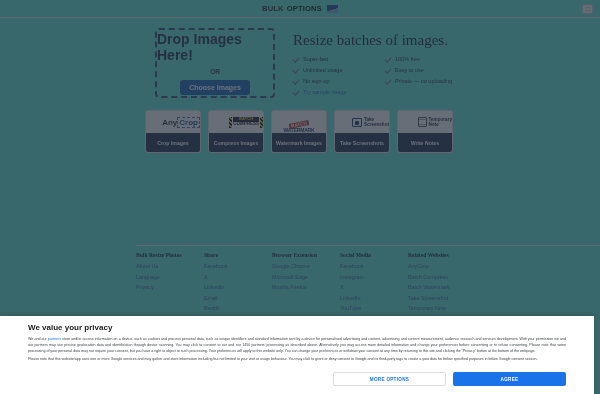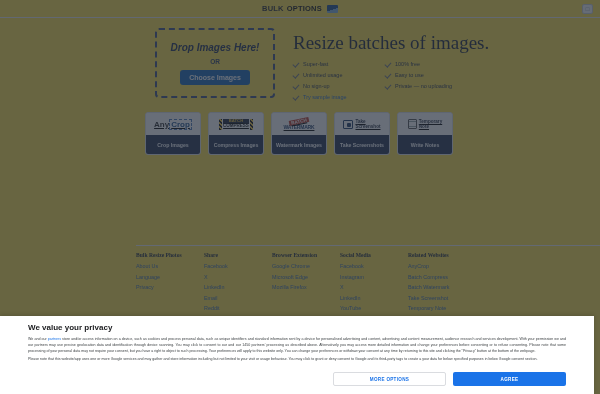--- a/index.html
+++ b/index.html
@@ -4,21 +4,21 @@
 <style>
   * { box-sizing: border-box; margin: 0; padding: 0; }
   html, body {
     width: 600px; height: 394px;
     font-family: "Liberation Sans", sans-serif;
     background: #fff; overflow: hidden;
   }
   #page { position: relative; width: 600px; height: 394px; background: #ffffff; }
 
   
-  .site { position: absolute; inset: 0; background: #fde047; }
+  .site { position: absolute; inset: 0; background: #5eead4; }
 
   .header {
     height: 18px; display: flex; align-items: center; justify-content: center;
     position: relative; border-bottom: 1px solid #ececec;
   }
   .logo { display: flex; align-items: center; gap: 3px; }
   .logo-bulk { font-size: 7.5px; font-weight: bold; color: #2b2b2b; letter-spacing: .2px; }
   .logo-resize { font-size: 7.5px; font-weight: bold; color: #111; letter-spacing: .2px; }
   .logo-mark {
     width: 11px; height: 8px; border-radius: 1px; margin-left: 2px;
@@ -32,51 +32,51 @@
   .top-right-btn span { font-size: 6px; color: #8a8f96; line-height: 1; }
 
   
   .hero { display: flex; padding: 10px 20px 0 20px; gap: 18px; }
   .dropzone {
     width: 120px; height: 70px; margin-left: 135px;
     border: 2px dashed #3d4f7c; border-radius: 4px;
     display: flex; flex-direction: column; align-items: center; justify-content: center;
     gap: 5px; flex: none;
   }
-  .drop-title { font-size: 10px; font-weight: bold; color: #22304f; font-style: italic; }
+  .drop-title { font-size: 14px; font-weight: bold; color: #22304f; }
   .drop-or { font-size: 6.5px; font-weight: bold; color: #33415e; }
   .choose-btn {
     background: #1667b5; color: #fff; font-size: 7px; font-weight: bold;
     padding: 4px 9px; border-radius: 3px; border: none;
   }
 
   .hero-right { padding-top: 4px; }
   .hero-title {
     font-family: "Liberation Serif", serif;
-    font-size: 19px; color: #1b2436; margin-bottom: 7px; white-space: nowrap;
+    font-size: 15px; color: #1b2436; margin-bottom: 7px; white-space: nowrap;
   }
   .feature-grid { display: grid; grid-template-columns: 82px auto; row-gap: 5px; column-gap: 10px; }
   .feature { display: flex; align-items: center; gap: 4px; }
   .check {
     width: 6px; height: 6px; flex: none; position: relative;
   }
   .check::after {
     content: ""; position: absolute; left: 1px; top: 0px;
     width: 2.5px; height: 5px; border: solid #6f7683;
     border-width: 0 1px 1px 0; transform: rotate(42deg);
   }
   .feature-label { font-size: 5.5px; color: #2e3747; white-space: nowrap; }
   .sample-link { font-size: 5.5px; color: #2f6fc4; white-space: nowrap; }
 
   
   .cards { display: flex; gap: 7px; padding: 12px 0 0 145px; }
   .card { width: 56px; border: 1px solid #e2e4e8; border-radius: 3px; overflow: hidden; background: #fff; }
   .card-thumb {
-    height: 22px; display: flex; align-items: center; justify-content: center;
-    background: #fff; gap: 2px; text-decoration: underline;
+    height: 22px; display: flex; align-items: center; justify-content: flex-end;
+    background: #fff; gap: 2px;
   }
   .card-label {
     height: 19px; background: #22304f; color: #fff;
     font-size: 5.2px; font-weight: bold;
     display: flex; align-items: center; justify-content: center; text-align: center;
   }
   .t-anycrop { font-size: 8px; font-weight: bold; color: #2b2b2b; }
   .t-anycrop i { font-style: normal; border: 1px dashed #4a78b8; color: #1b4f8a; padding: 0 1px; }
   .t-batch { display: flex; align-items: center; gap: 1px; }
   .bar { width: 3px; height: 11px; background: repeating-linear-gradient(45deg,#111 0 1.5px,#f2c53d 1.5px 3px); }

